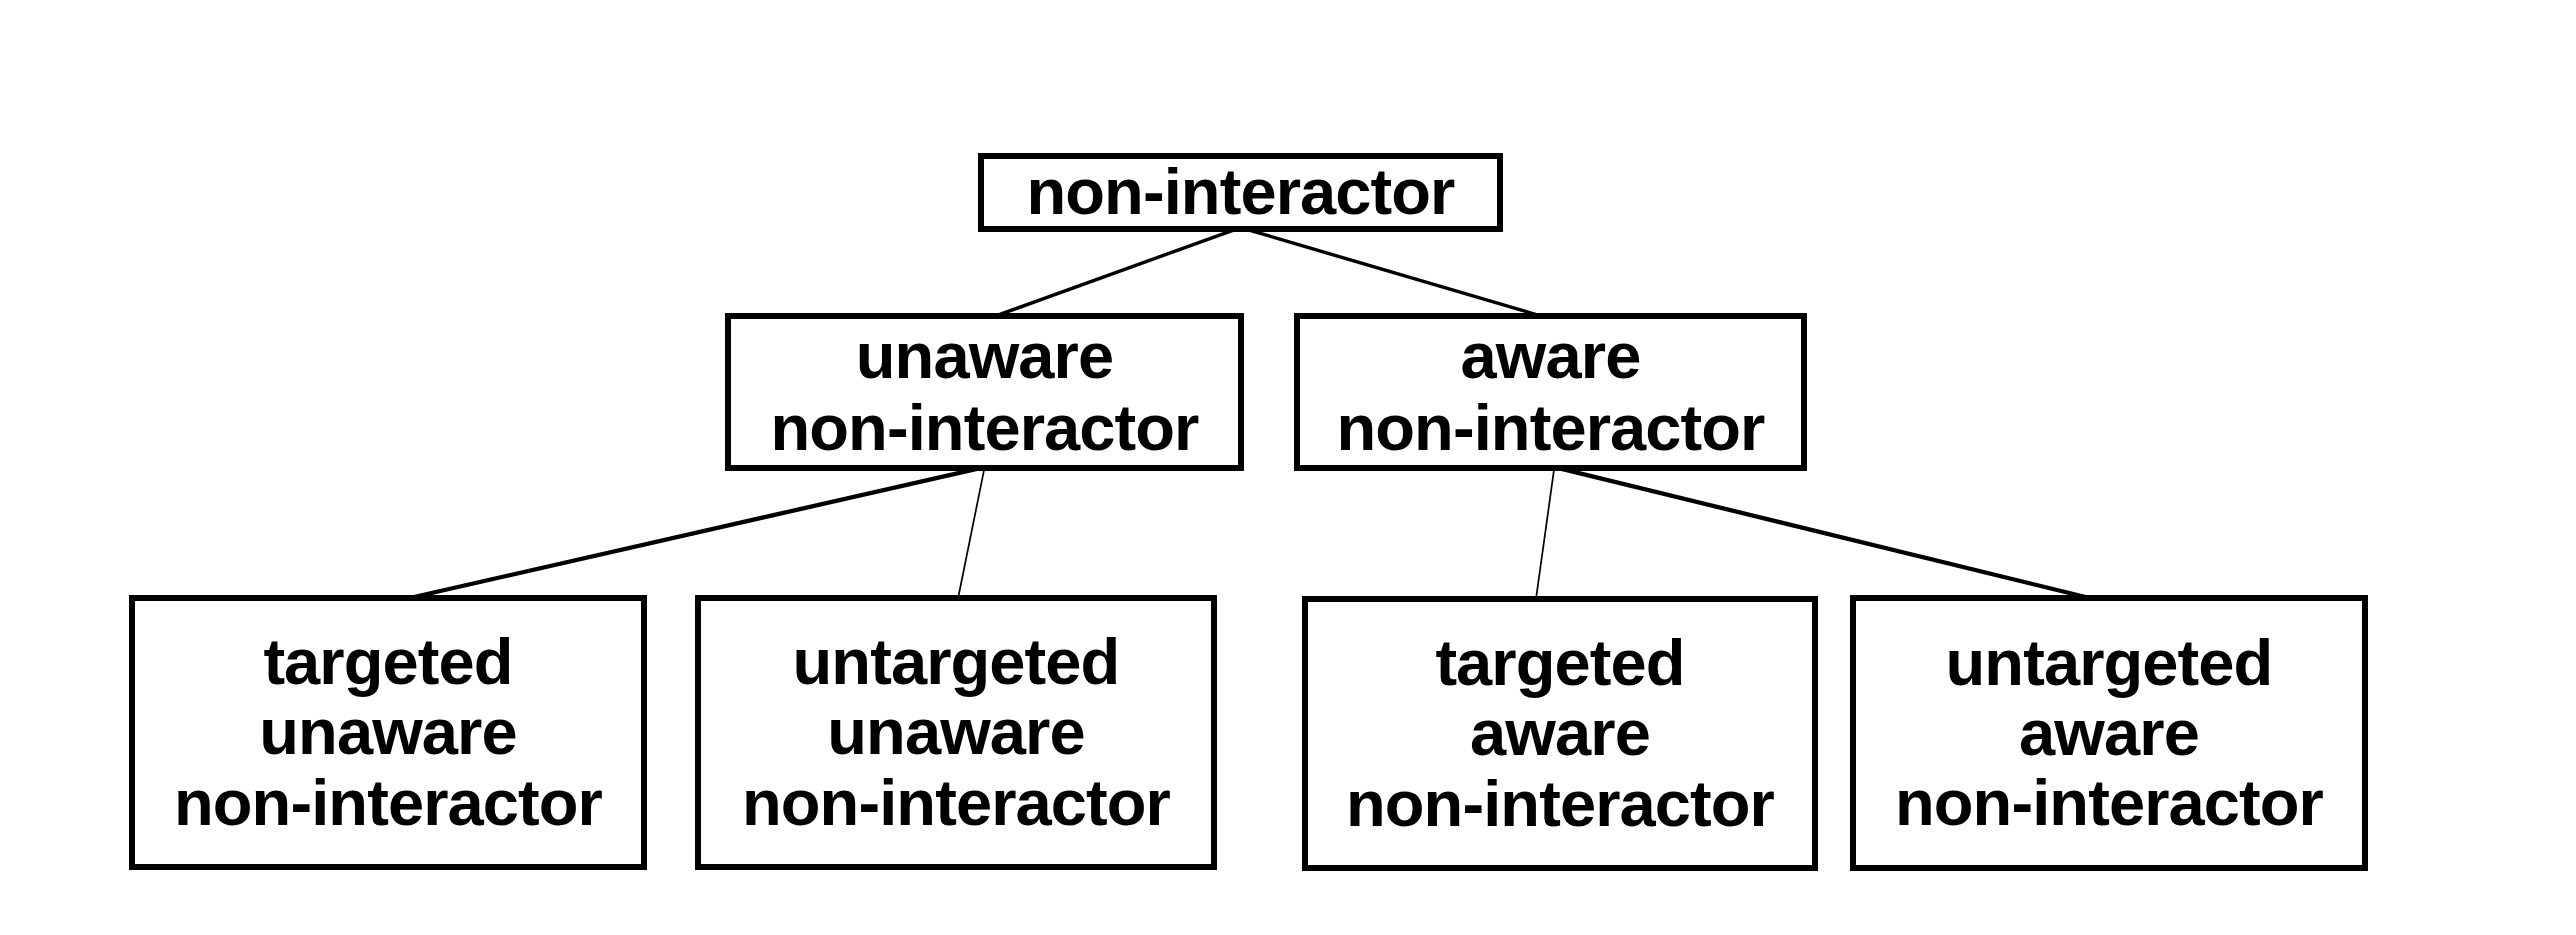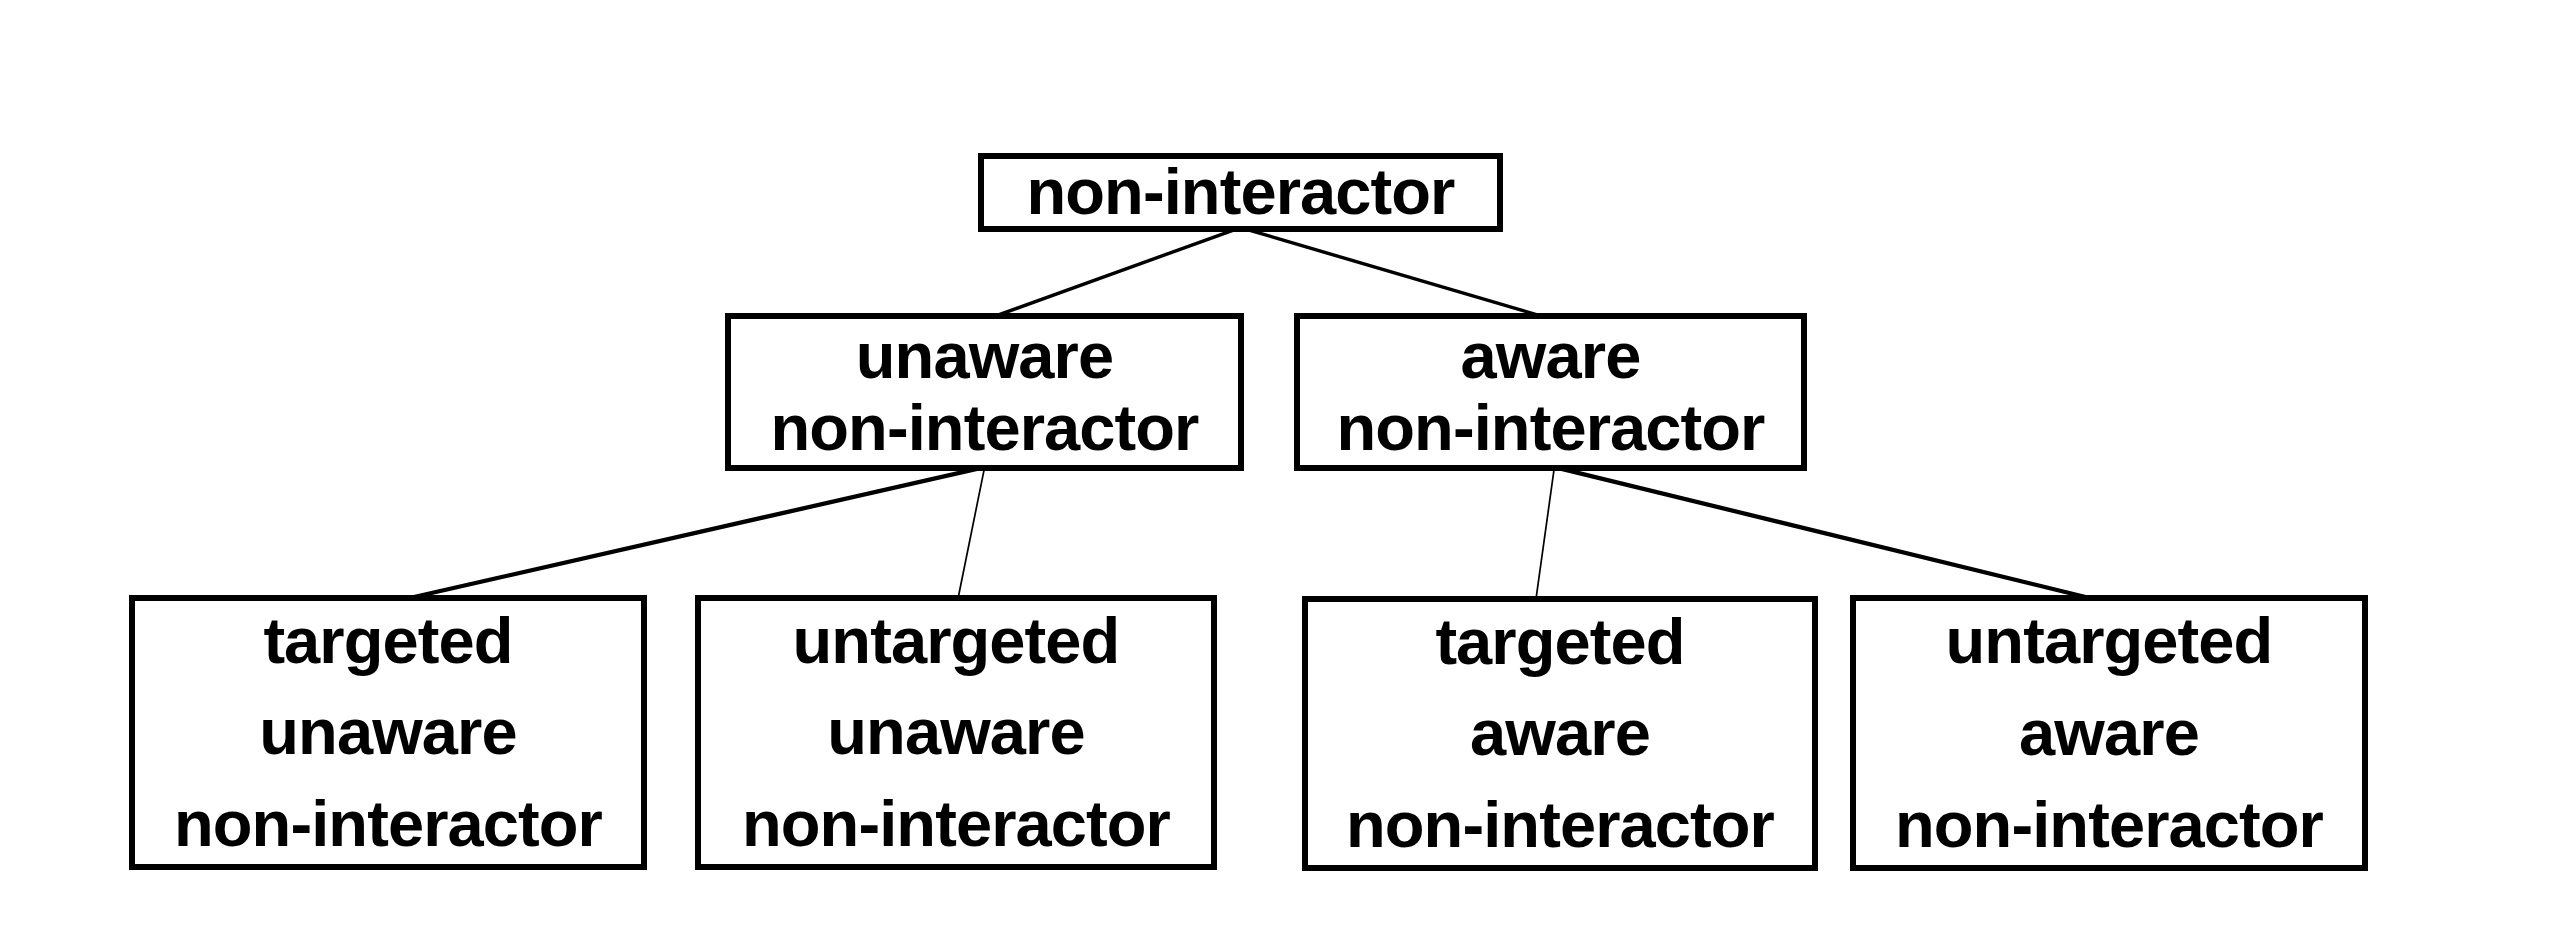--- a/index.html
+++ b/index.html
@@ -43,20 +43,21 @@
     font-size: 65px;
     line-height: 1.08;
     letter-spacing: -0.9px;
     white-space: nowrap;
   }
   .node.single {
     justify-content: center;
   }
   .node.leaf {
     border-width: 6.8px;
+    justify-content: center;
   }
   
   #node-root        { left: 955px; top: 153px; width: 525px; height: 79px;  }
   
   #node-l2-unaware  { left: 702px;  top: 313px; width: 519px; height: 158px; padding: 1.7px 0; }
   #node-l2-aware    { left: 1271px; top: 313px; width: 513px; height: 158px; padding: 1.7px 0; }
   
   #node-l3-0 { left: 106px;  top: 595px; width: 518px; height: 275px; padding: 5.1px 0; }
   #node-l3-1 { left: 672px;  top: 595px; width: 522px; height: 275px; padding: 5.1px 0; }
   #node-l3-2 { left: 1279px; top: 596px; width: 516px; height: 275px; padding: 5.1px 0; }

